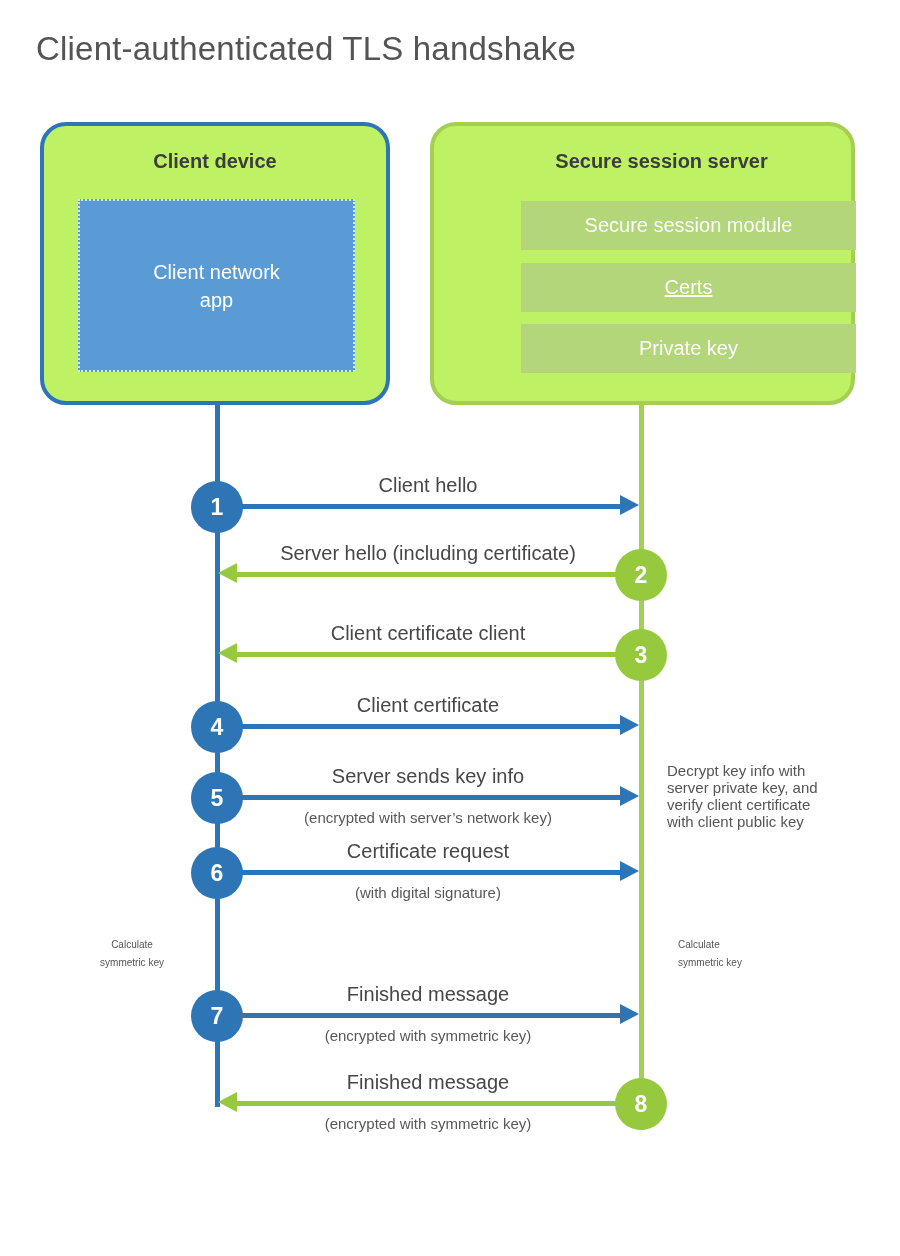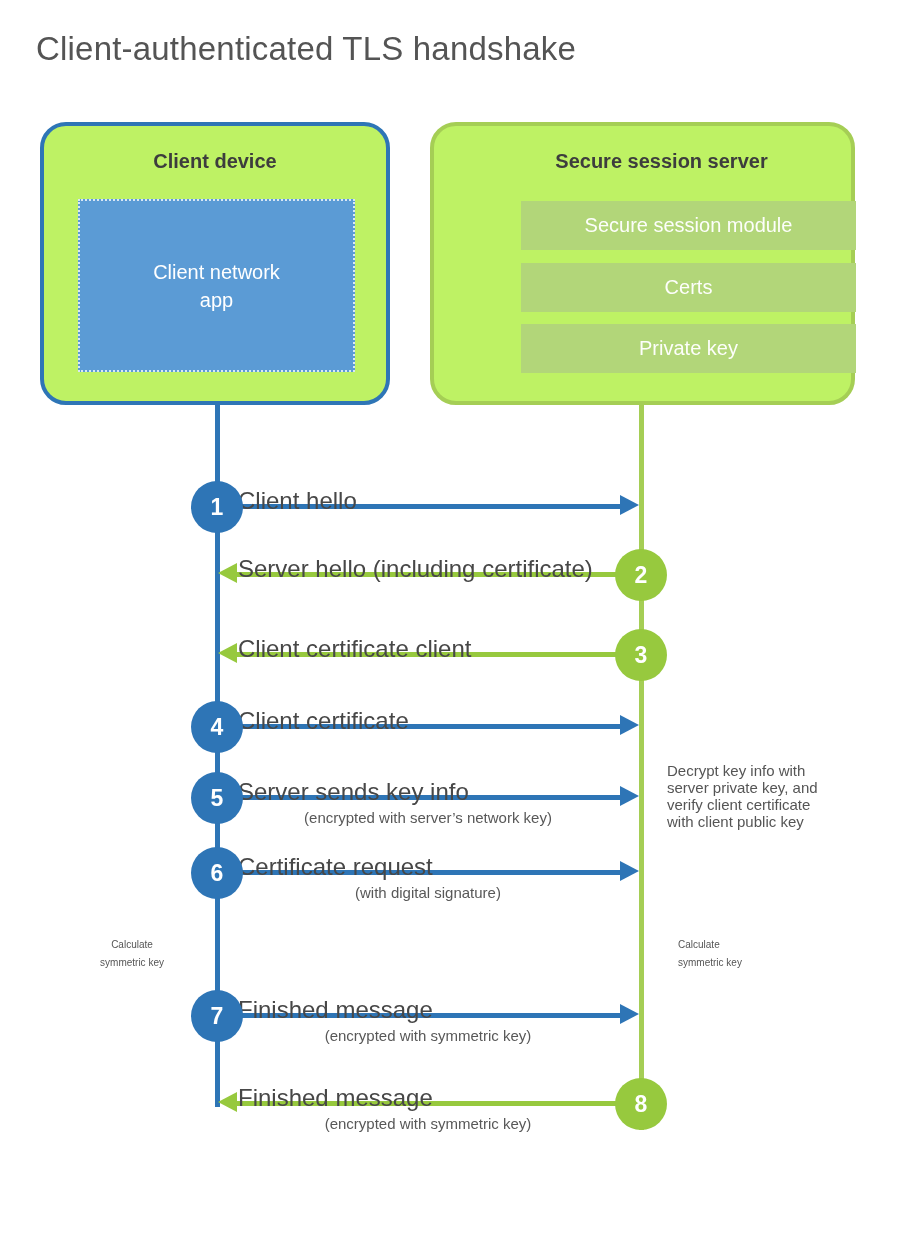--- a/index.html
+++ b/index.html
@@ -21,21 +21,21 @@
     position:absolute; left:34px; top:73px; width:277px; height:173px;
     background:#5b9bd5; border:2px dotted #d9e7f5;
     display:flex; align-items:center; justify-content:center; text-align:center;
     color:#ffffff; font-size:20px; line-height:28px; white-space:pre-line;
   }
   .bar {
     position:absolute; left:39px; width:335px; height:49px; background:#b2d679;
     display:flex; align-items:center; justify-content:center;
     color:#fdfefb; font-size:20px;margin-left:48px;
   }
-  .bar1 { top:75px; } .bar2 { top:137px; } .bar3 { top:198px; }
+  .bar1 { top:75px; } .bar2 { top:137px;text-decoration:underline; } .bar3 { top:198px; }
   
   .lifeline { position:absolute; width:5px; top:403px; }
   .lifeline.blue  { left:215px; height:704px; background:#2e75b6; }
   .lifeline.green { left:639px; height:727px; background:#a5ce55; }
   
   .step { --y:0px; }
   .s1{--y:507px} .s2{--y:575px} .s3{--y:655px} .s4{--y:727px}
   .s5{--y:798px} .s6{--y:873px} .s7{--y:1016px} .s8{--y:1104px}
   .circle {
     position:absolute; width:52px; height:52px; border-radius:50%;
@@ -48,22 +48,22 @@
   .line { position:absolute; height:5px; top:calc(var(--y) - 3px); }
   .step.right .line { left:217px; width:404px; background:#2e75b6; }
   .step.left  .line { left:236px; width:405px; background:#97c93e; }
   .head {
     position:absolute; width:0; height:0; top:calc(var(--y) - 12px);
     border-top:10px solid transparent; border-bottom:10px solid transparent;
   }
   .step.right .head { left:620px; border-left:19px solid #2e75b6; }
   .step.left  .head { left:218px; border-right:19px solid #97c93e; }
   .msg {
-    position:absolute; left:238px; width:380px; text-align:left;
-    top:calc(var(--y) - 33px); font-size:24px; color:#474747;margin-top:13px;
+    position:absolute; left:238px; width:380px; text-align:center;
+    top:calc(var(--y) - 33px); font-size:20px; color:#474747;
   }
   .sub {
     position:absolute; left:238px; width:380px; text-align:center;
     top:calc(var(--y) + 11px); font-size:15px; color:#585858;
   }
   
   .note {
     position:absolute; left:667px; top:762px; width:175px;
     font-size:15px; line-height:17px; color:#555; white-space:pre-line;
   }

